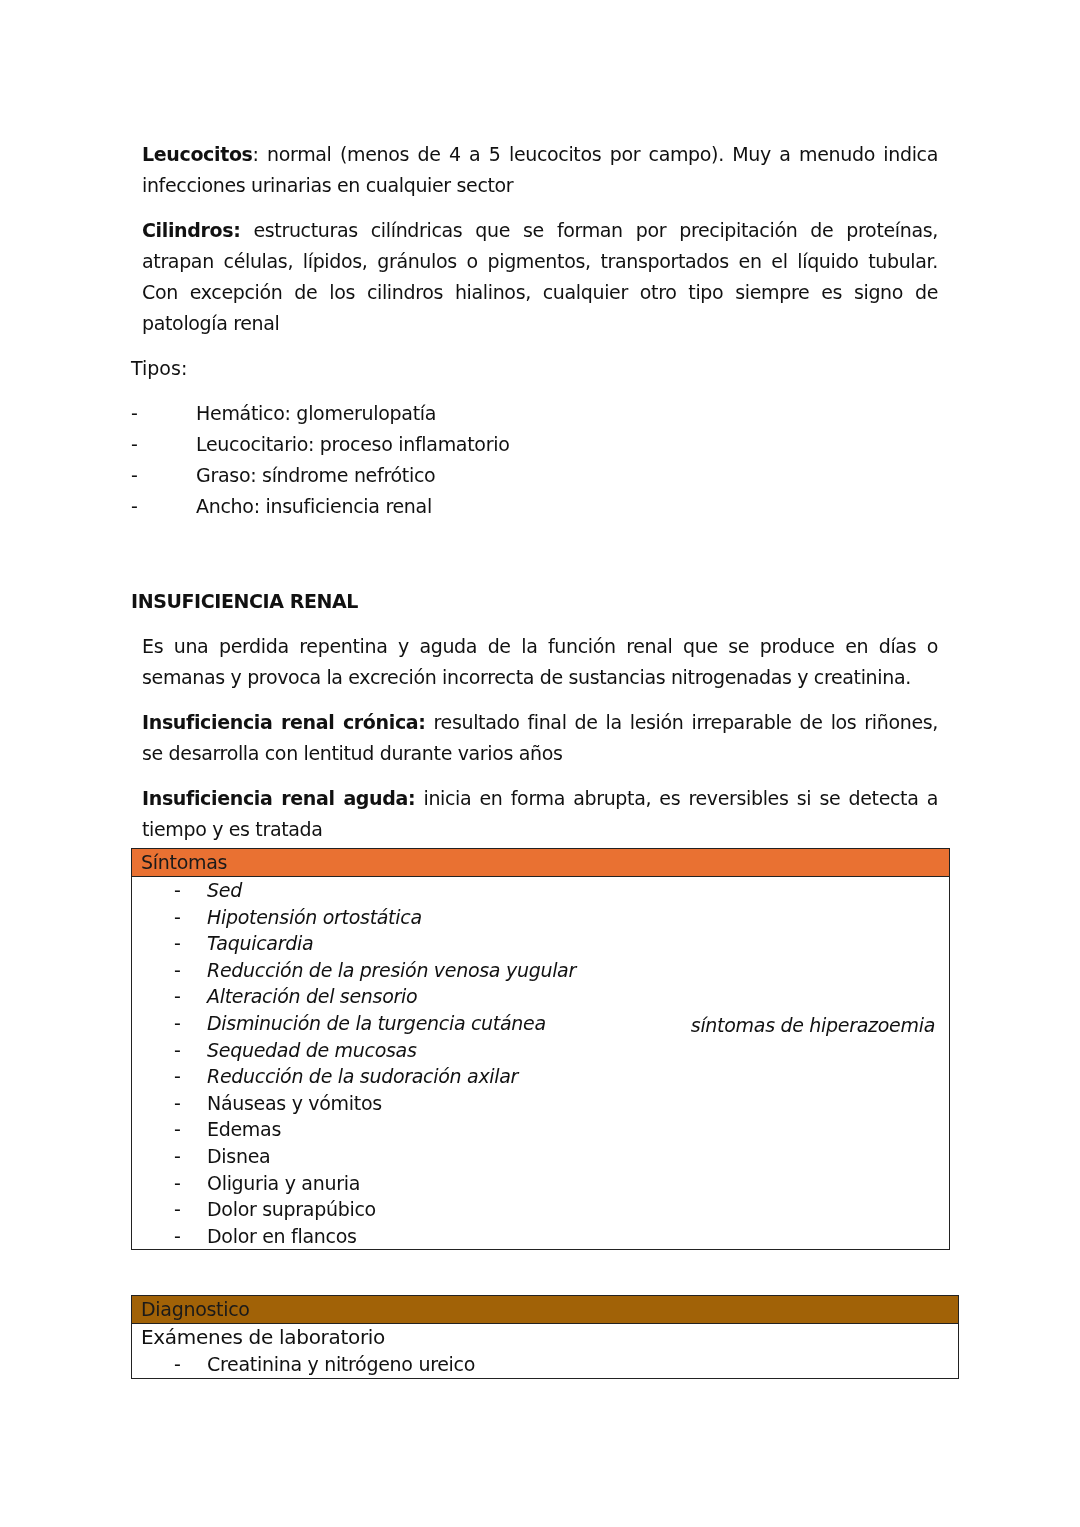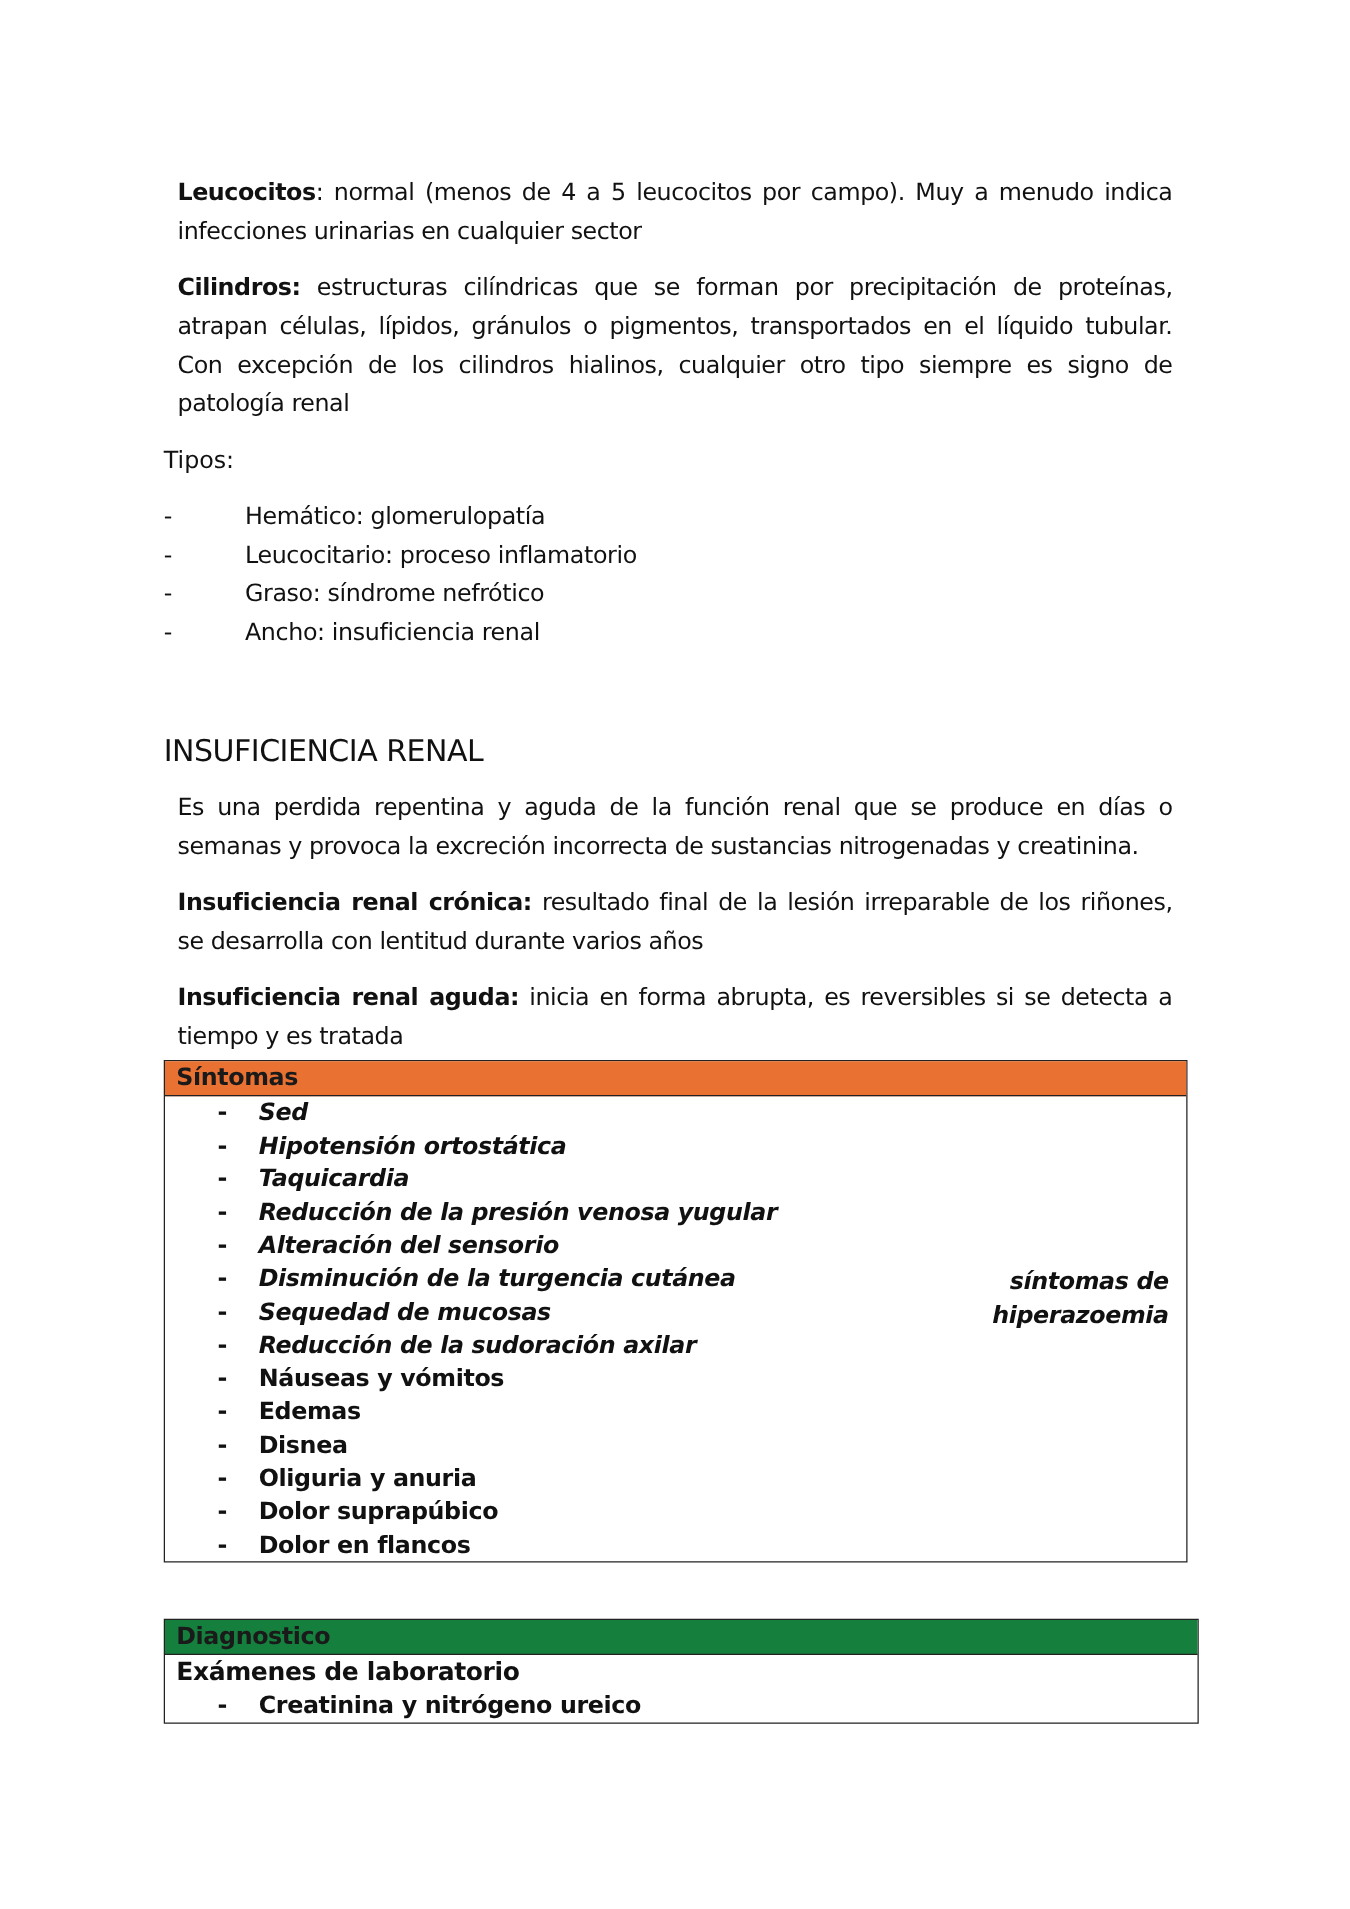--- a/index.html
+++ b/index.html
@@ -15,41 +15,41 @@
   }
   .para { margin-bottom: 14px; }
   b { font-weight: bold; }
   .tipos-label { font-weight: normal; font-size: 19px; line-height: 31px; margin-bottom: 14px; }
   ul.dash { list-style: none; margin: 0; padding: 0; }
   ul.dash li { position: relative; font-size: 19px; line-height: 31px; letter-spacing: -0.3px; }
   ul.dash li .dash-mark { position: absolute; left: 0; }
   .tipos-list li { padding-left: 65px; }
   .tipos-list li .dash-mark { left: 32px; }
 
-  .section-title { font-weight: normal; font-size: 24px; line-height: 31px; margin-top: 64px; margin-bottom: 14px; letter-spacing: -0.4px; }
+  .section-title { font-weight: bold; font-size: 19px; line-height: 31px; margin-top: 64px; margin-bottom: 14px; letter-spacing: -0.4px; }
 
-  .table-box { border: 1.5px solid #222; box-sizing: border-box; font-weight: bold; }
+  .table-box { border: 1.5px solid #222; box-sizing: border-box; }
   .table-head {
     font-size: 19px; line-height: 27px; padding-left: 9px;
     border-bottom: 1.5px solid #222; color: #1a1a1a; letter-spacing: -0.3px;
   }
   .sintomas { position: absolute; left: 131px; top: 848px; width: 819px; height: 402px; }
   .sintomas .table-head { background: #E97132; }
   .sintomas ul.dash { padding-top: 0px; }
   .sintomas ul.dash li { padding-left: 75px; line-height: 26.6px; font-size: 19px; }
   .sintomas ul.dash li .dash-mark { left: 42px; }
   .sintomas ul.dash li.italic .item-text { font-style: italic; }
   .note {
     position: absolute; left: 543px; top: 135px; width: 260px;
     font-style: italic; font-size: 19px; line-height: 26.6px; text-align: right;
     letter-spacing: -0.3px;
   }
 
   .diag { position: absolute; left: 131px; top: 1295px; width: 828px; height: 84px; }
-  .diag .table-head { background: #15803d; }
+  .diag .table-head { background: #a16207; }
   .diag .sub { font-size: 20px; line-height: 27px; padding-left: 9px; letter-spacing: -0.3px; }
   .diag ul.dash li { padding-left: 75px; line-height: 27px; }
   .diag ul.dash li .dash-mark { left: 42px; }
 </style>
 </head>
 <body>
 
 <div class="page">
   <p class="para"><b>Leucocitos</b><span>: normal (menos de 4 a 5 leucocitos por campo). Muy a menudo indica infecciones urinarias en cualquier sector</span></p>
 

